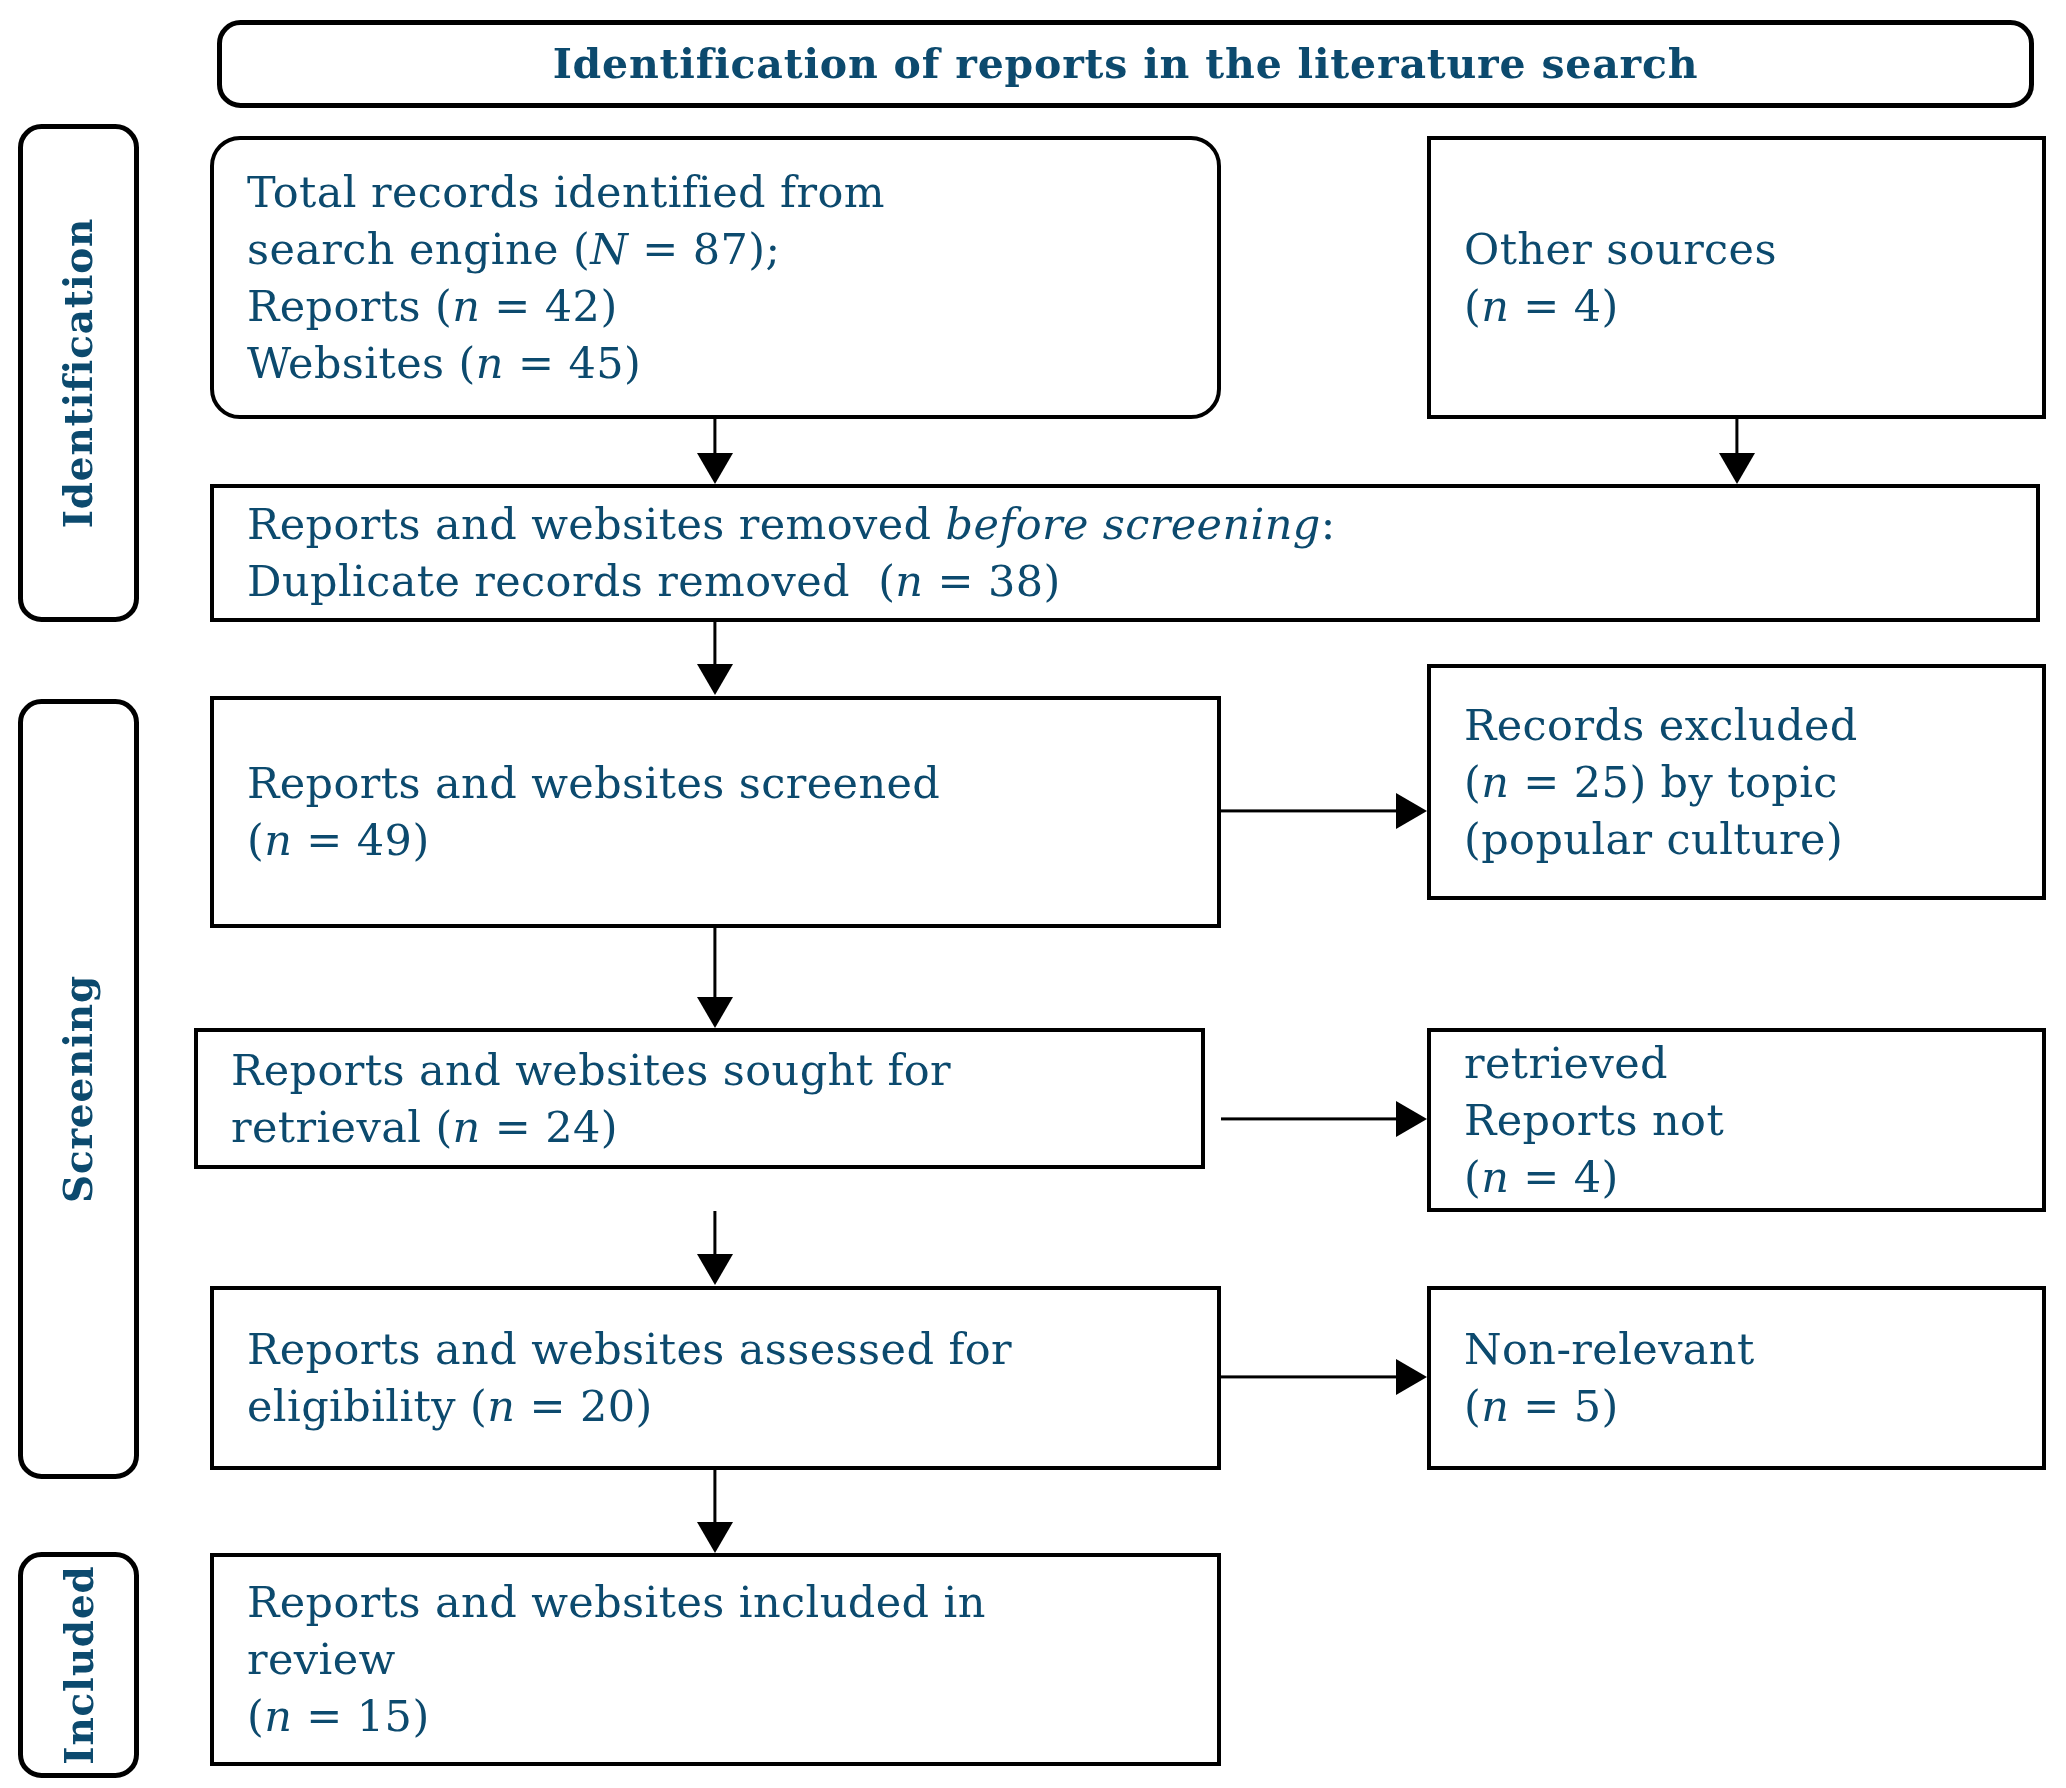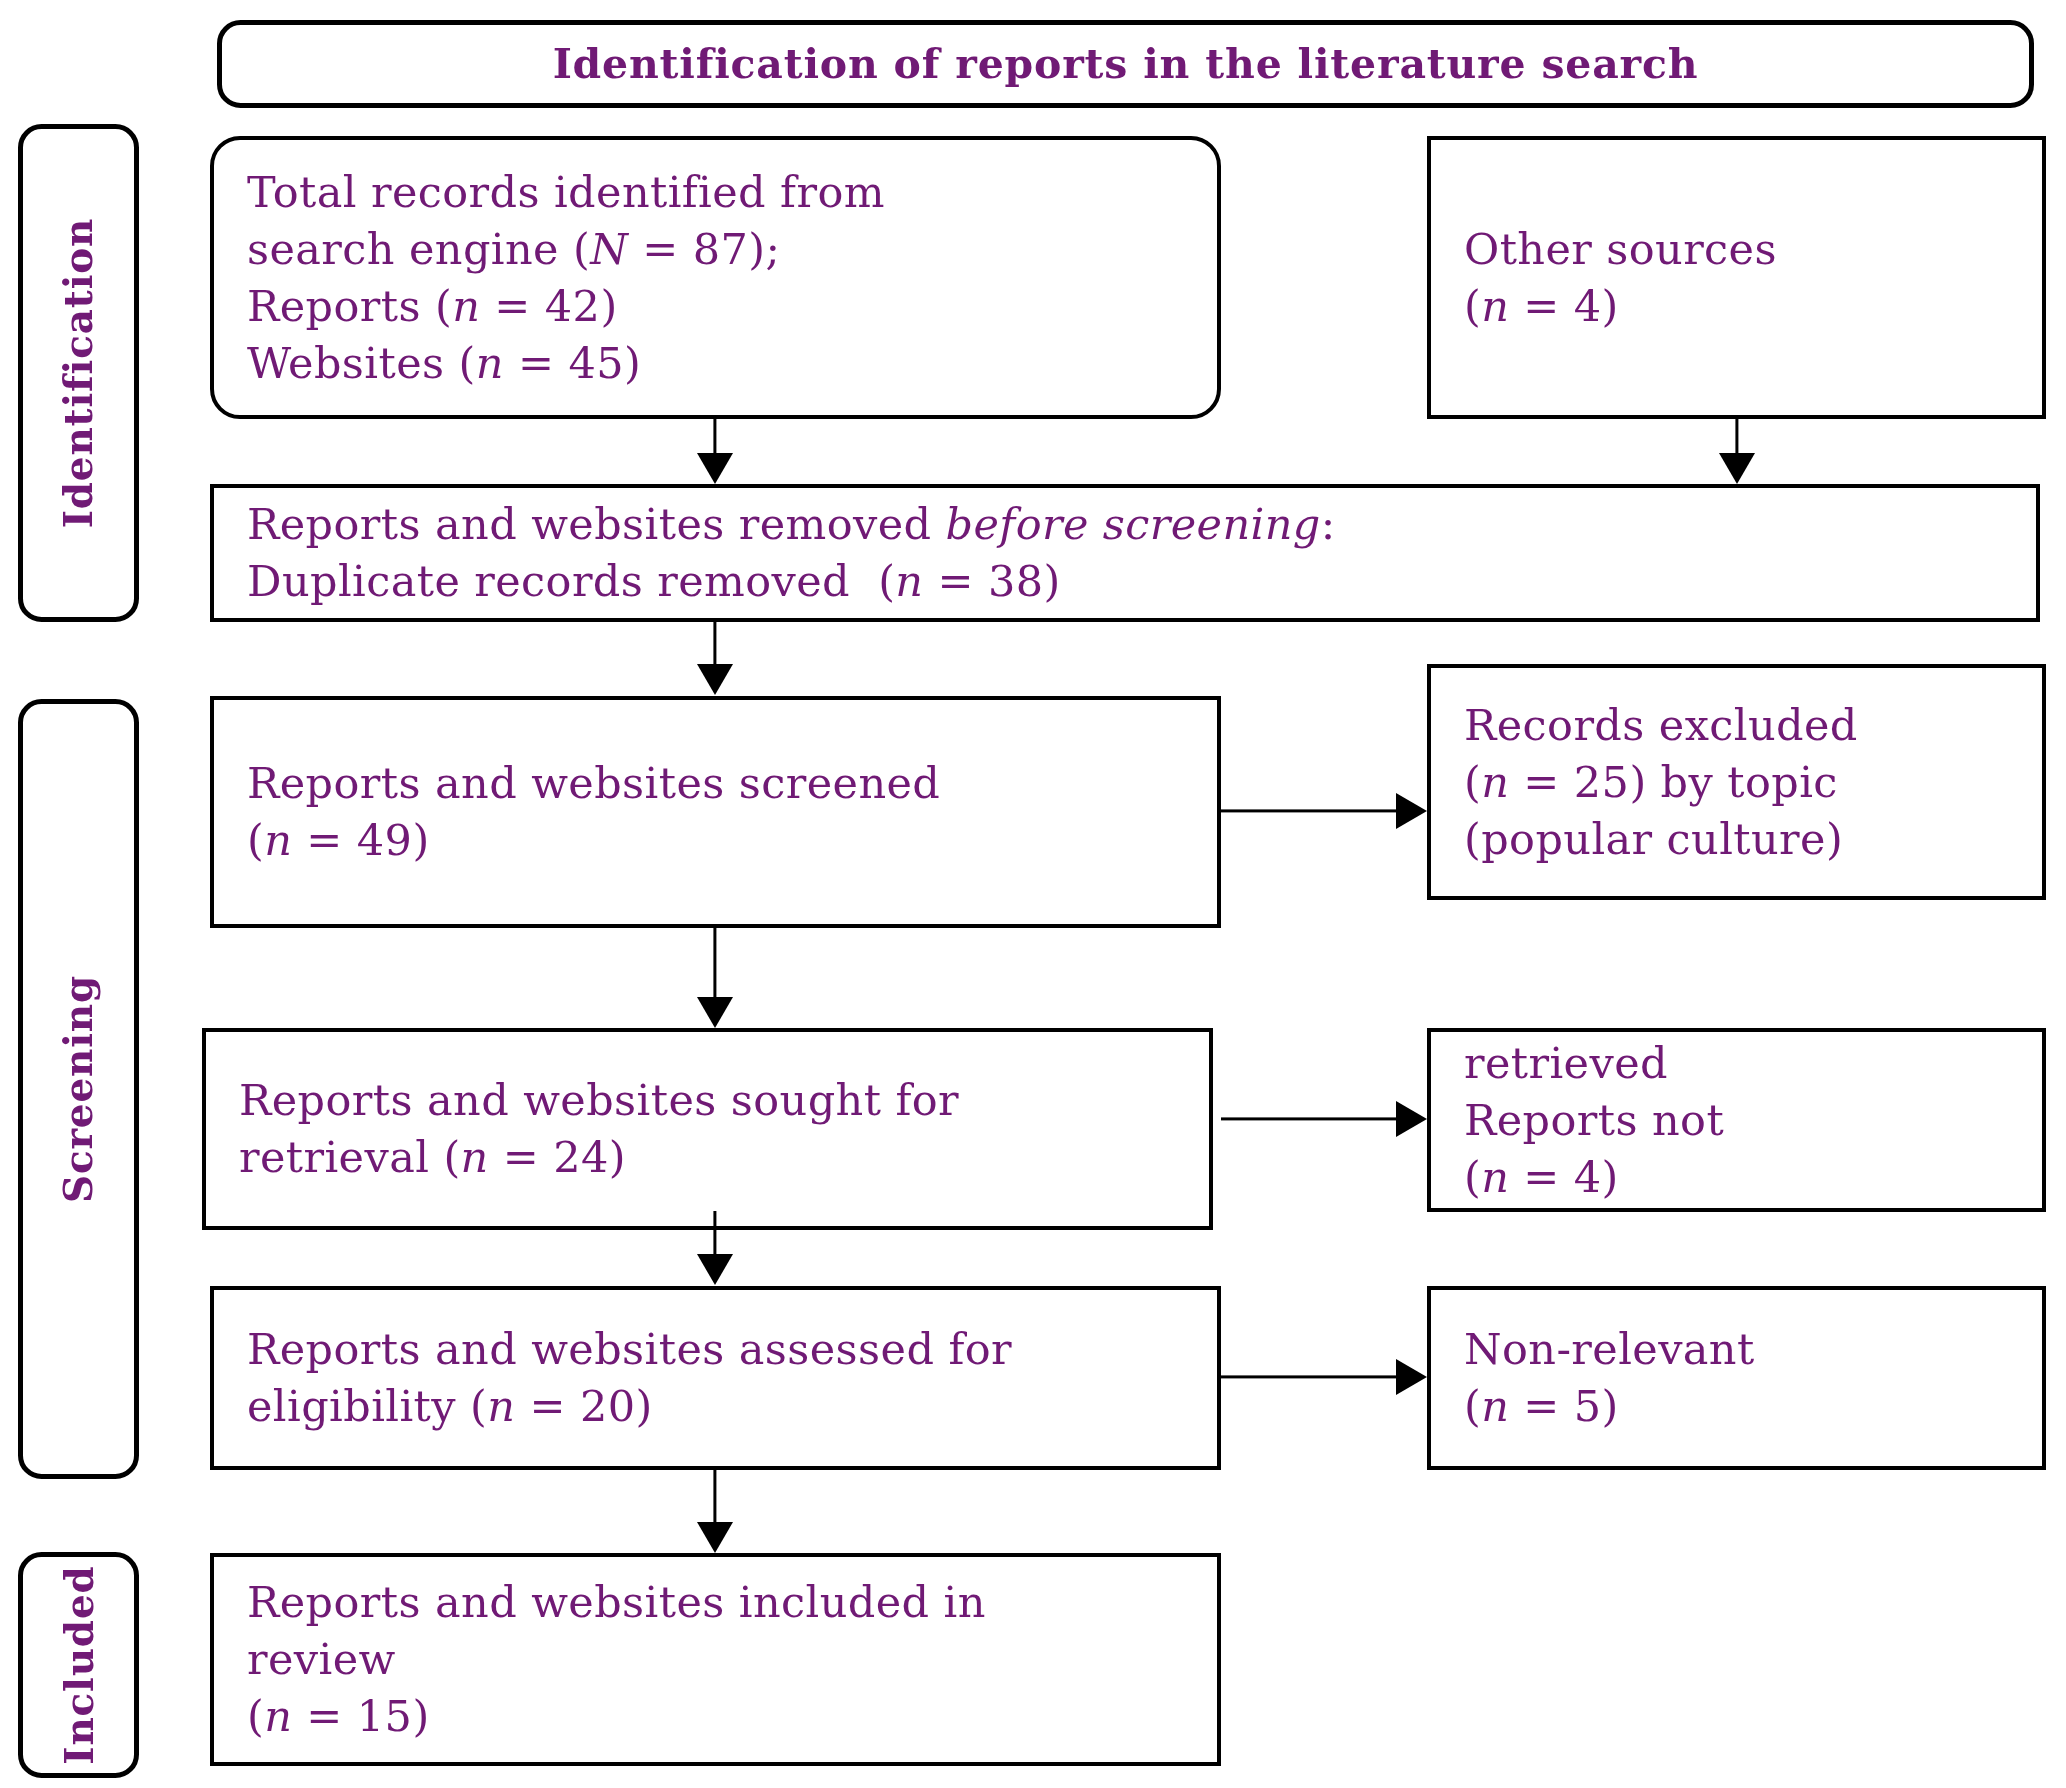--- a/index.html
+++ b/index.html
@@ -1,21 +1,21 @@
 <!DOCTYPE html>
 <html style="font-size:12.6px"><head>
 <meta charset="utf-8">
 <style>
   html, body { margin: 0; padding: 0; background: #ffffff; }
   #diagram {
     position: relative;
     width: 2066px;
     height: 1788px;
     background: #ffffff;
-    color: #701a75;
+    color: #0c4a6e;
     font-family: "DejaVu Serif", "Liberation Serif", serif;
   }
   .box {
     position: absolute;
     box-sizing: border-box;
     background: #ffffff;
     border: 4.7px solid #000000;
     display: flex;
     flex-direction: column;
     justify-content: center;
@@ -122,21 +122,21 @@
   <div class="box" style="left:210px; top:696px; width:1011px; height:232px;">
       <div class="line"><span>Reports and websites screened</span></div>
       <div class="line"><span>(</span><span class="it">n</span><span> = 49)</span></div>
     </div>
   <div class="box" style="left:1427px; top:664px; width:619px; height:236px;">
       <div class="line"><span>Records excluded</span></div>
       <div class="line"><span>(</span><span class="it">n</span><span> = 25) by topic</span></div>
       <div class="line"><span>(popular culture)</span></div>
     </div>
 
-  <div class="box" style="left:202px; top:1028px; width:1011px; height:202px;">
+  <div class="box" style="left:194px; top:1028px; width:1011px; height:141px;">
       <div class="line"><span>Reports and websites sought for</span></div>
       <div class="line"><span>retrieval (</span><span class="it">n</span><span> = 24)</span></div>
     </div>
   <div class="box" style="left:1427px; top:1028px; width:619px; height:184px;">
       <div class="line"><span>retrieved</span></div>
       <div class="line"><span>Reports not</span></div>
       <div class="line"><span>(</span><span class="it">n</span><span> = 4)</span></div>
     </div>
 
   <div class="box" style="left:210px; top:1286px; width:1011px; height:184px;">

